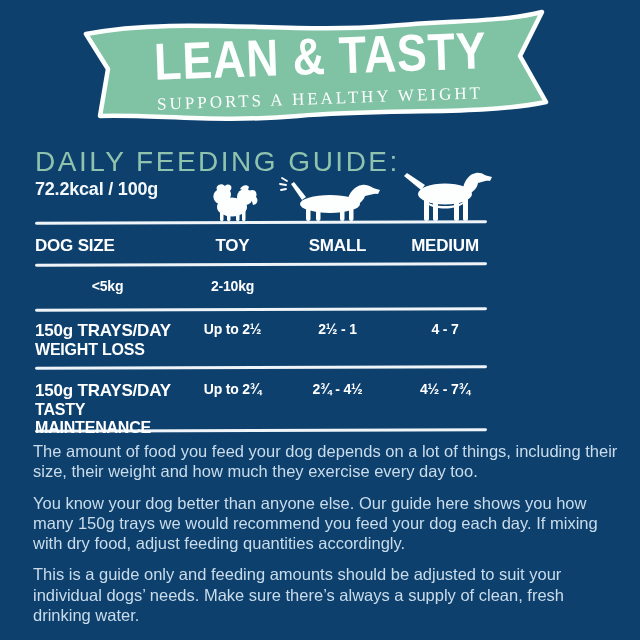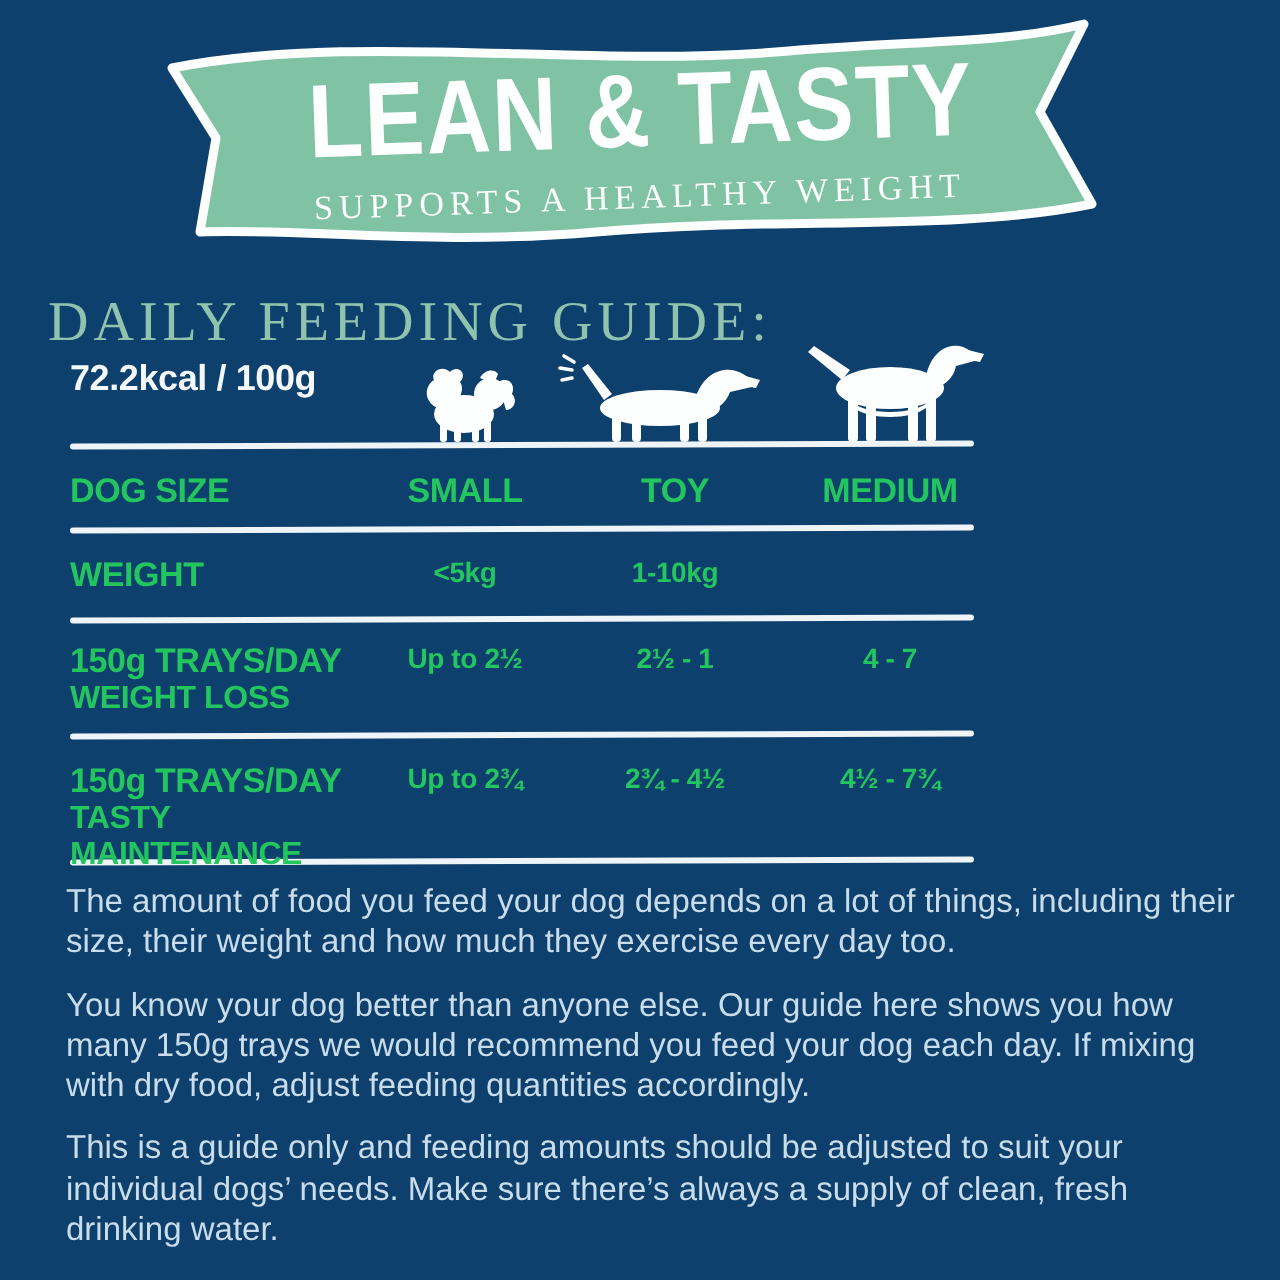--- a/index.html
+++ b/index.html
@@ -19,42 +19,42 @@
   }
   .banner-title .tw{display:inline-block;transform:rotate(-2deg) scaleX(0.86);}
   .banner-subtitle{
     position:absolute;left:0;right:0;top:85px;text-align:center;
     color:#fdfefe;font-family:"Liberation Serif",serif;font-size:17px;
     letter-spacing:3px;white-space:nowrap;
   }
   .banner-subtitle .tw{display:inline-block;transform:rotate(-2deg);}
   
   .guide-heading{
-    position:absolute;left:24px;top:146px;
-    font-family:Liberation Serif, serif;font-size:28px;letter-spacing:2.5px;
+    position:absolute;left:35px;top:146px;
+    font-family:Liberation Sans, sans-serif;font-size:28px;letter-spacing:2.5px;
     color:#8fc3ad;white-space:nowrap;
   }
   .guide-cal{
     position:absolute;left:35px;top:179px;
     color:#f4f8fb;font-weight:bold;font-size:18px;letter-spacing:-0.2px;
   }
   
   .dogs{position:absolute;left:35px;top:164px;width:460px;height:60px;}
   
   .rule{position:absolute;left:35px;width:452px;height:3px;background:#eef4f8;border-radius:2px;transform:rotate(-0.2deg);}
   .rule.r1{top:221px;}
   .rule.r2{top:263px;}
   .rule.r3{top:308px;}
   .rule.r4{top:366px;}
   .rule.r5{top:429px;}
   
   .trow{
     position:absolute;left:35px;width:465px;
     display:grid;grid-template-columns:145px 105px 105px 110px;
-    color:#22c55e;font-weight:bold;letter-spacing:-0.2px;
+    color:#ffffff;font-weight:bold;letter-spacing:-0.2px;
   }
   .trow .c{text-align:center;font-size:14px;}
   .trow .lbl{text-align:left;font-size:17px;line-height:1.15;}
   .trow .lbl .sub{font-size:16px;}
   .trow.hdr{top:236px;font-size:17px;}
   .trow.hdr .c{font-size:17px;}
   .trow.weight{top:278px;}
   .trow.loss{top:321px;}
   .trow.maint{top:381px;}
   
@@ -126,29 +126,28 @@
 </svg>
 
 <div class="rule r1"></div>
 <div class="rule r2"></div>
 <div class="rule r3"></div>
 <div class="rule r4"></div>
 <div class="rule r5"></div>
 
 <div class="trow hdr">
   <div class="lbl">DOG SIZE</div>
+  <div class="c">TOY</div>
   <div class="c">SMALL</div>
-  <div class="c">TOY</div>
   <div class="c">MEDIUM</div>
 </div>
 
 <div class="trow weight">
-  <div class="lbl">WEIGHT</div>
   <div class="c">&lt;5kg</div>
-  <div class="c">1-10kg</div>
+  <div class="c">2-10kg</div>
 </div>
 
 <div class="trow loss">
   <div class="lbl">
     <div>150g TRAYS/DAY</div>
     <div class="sub">WEIGHT LOSS</div>
   </div>
   <div class="c">Up to 2½</div>
   <div class="c">2½ - 1</div>
   <div class="c">4 - 7</div>

